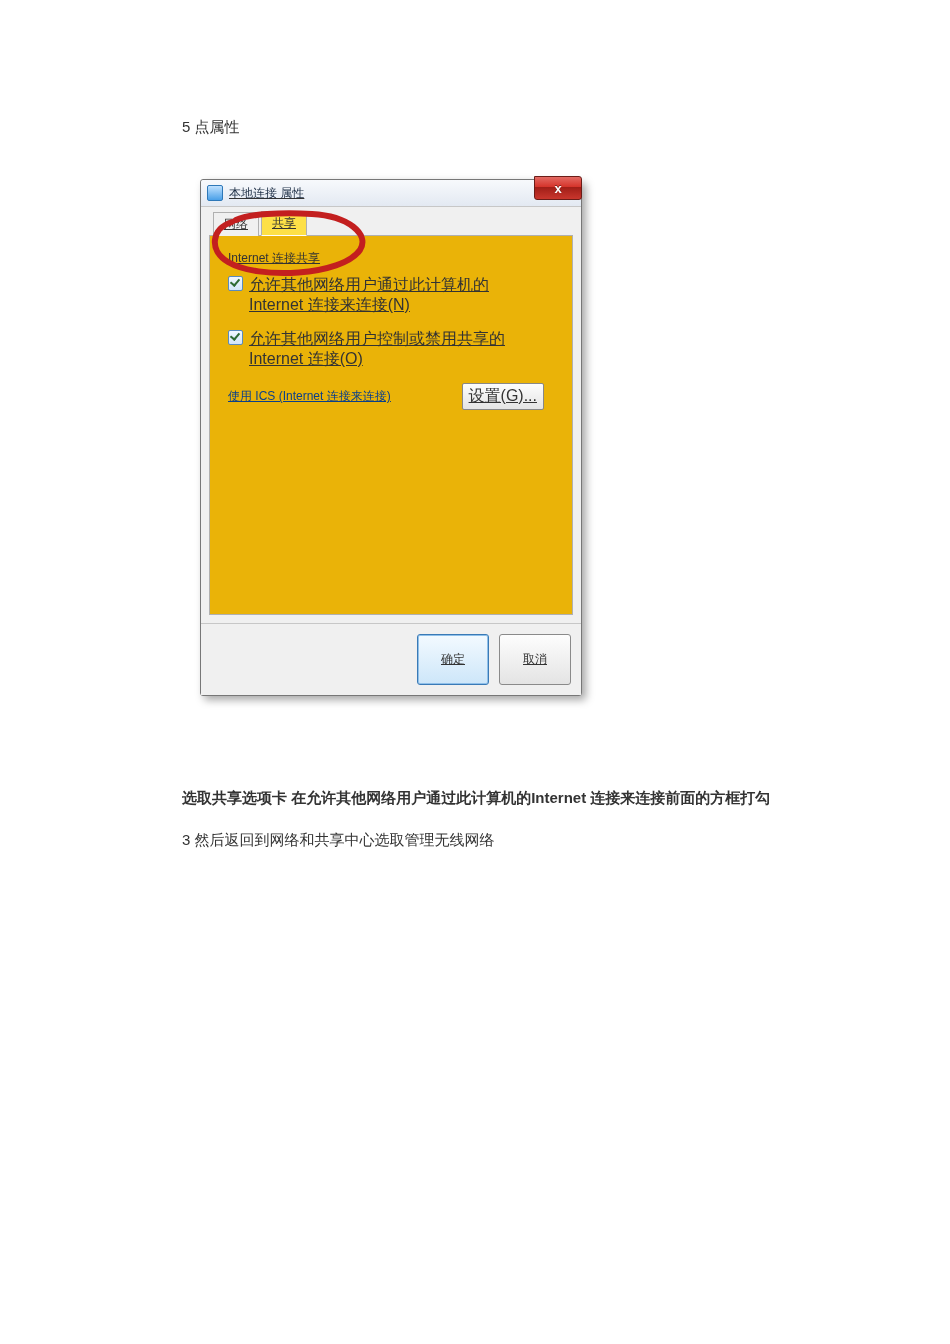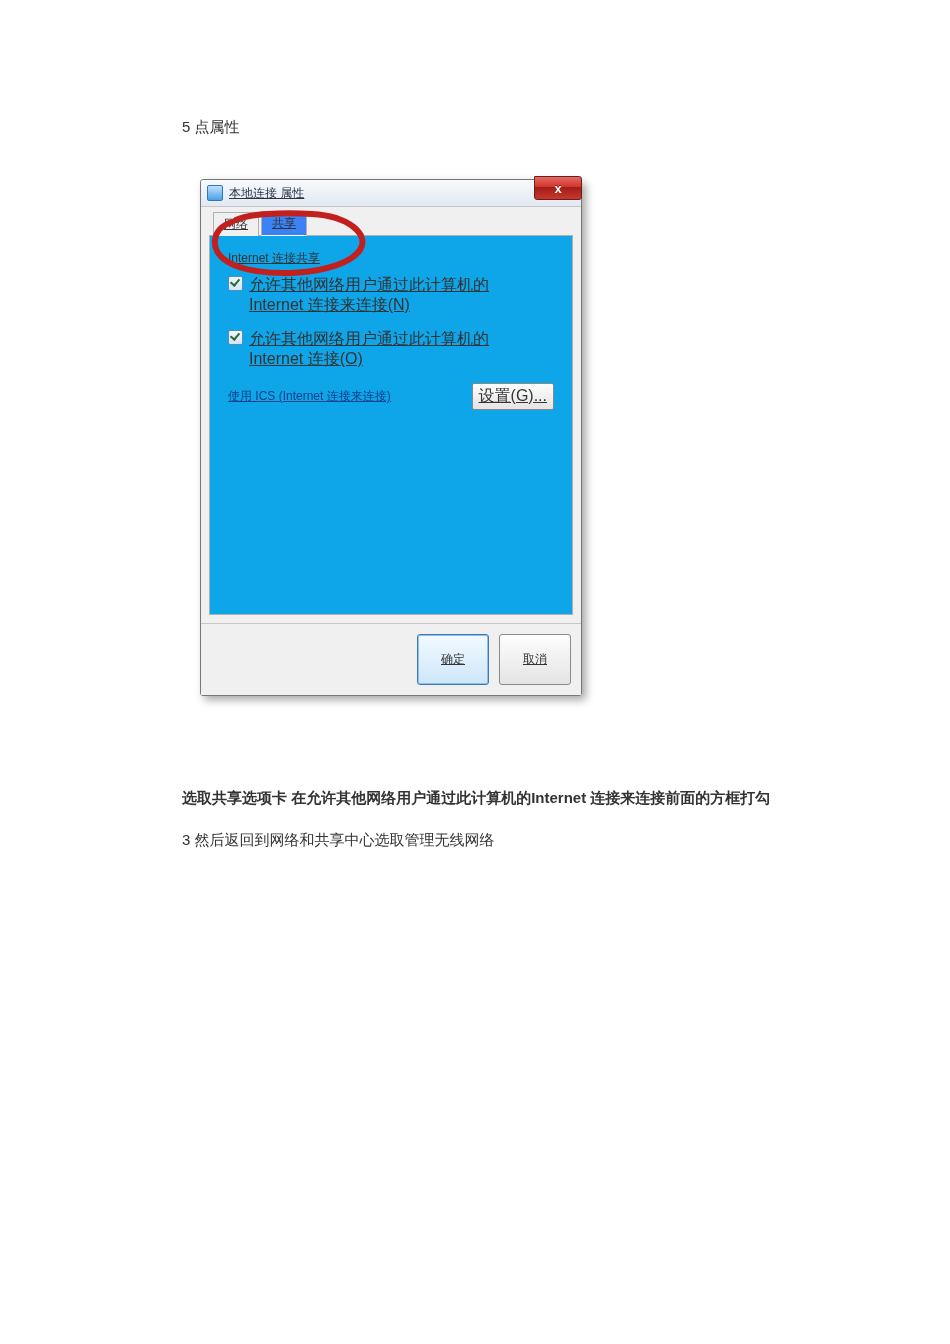--- a/index.html
+++ b/index.html
@@ -99,30 +99,30 @@
     padding: 3px 10px 3px 10px;
     border: 1px solid #b0b0b0;
     border-bottom: none;
     background: #f0f0f0;
     margin-right: 2px;
     font-size: 12px;
     position: relative;
     top: 1px;
   }
   .tab.active {
-    background: #3b82f6;
+    background: #fde047;
     border-bottom: 1px solid #fdfdfd;
   }
 
   .tab-body {
     border: 1px solid #b0b0b0;
     border-top: none;
-    background: #0ea5e9;
+    background: #eab308;
     min-height: 350px;
-    padding: 14px 18px 14px 18px;
+    padding: 14px 28px 14px 18px;
     position: relative;
   }
 
   .group-title {
     font-size: 12px;
     margin-bottom: 8px;
   }
 
   .chk-row {
     display: flex;
@@ -246,21 +246,21 @@
 
         <div class="group-title">Internet 连接共享</div>
 
         <div class="chk-row">
           <div class="chk"></div>
           <div class="chk-label">允许其他网络用户通过此计算机的 Internet 连接来连接(N)</div>
         </div>
 
         <div class="chk-row">
           <div class="chk"></div>
-          <div class="chk-label">允许其他网络用户通过此计算机的 Internet 连接(O)</div>
+          <div class="chk-label">允许其他网络用户控制或禁用共享的 Internet 连接(O)</div>
         </div>
 
         <div class="link-row">
           <span class="link">使用 ICS (Internet 连接来连接)</span>
           <span class="small-btn">设置(G)...</span>
         </div>
 
       </div>
 
     </div>

